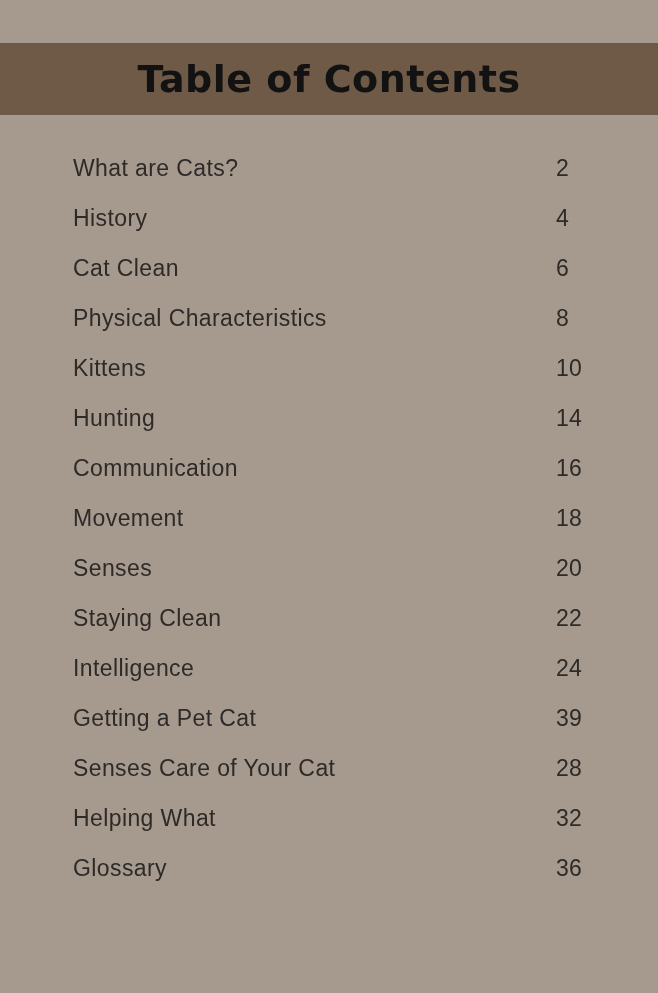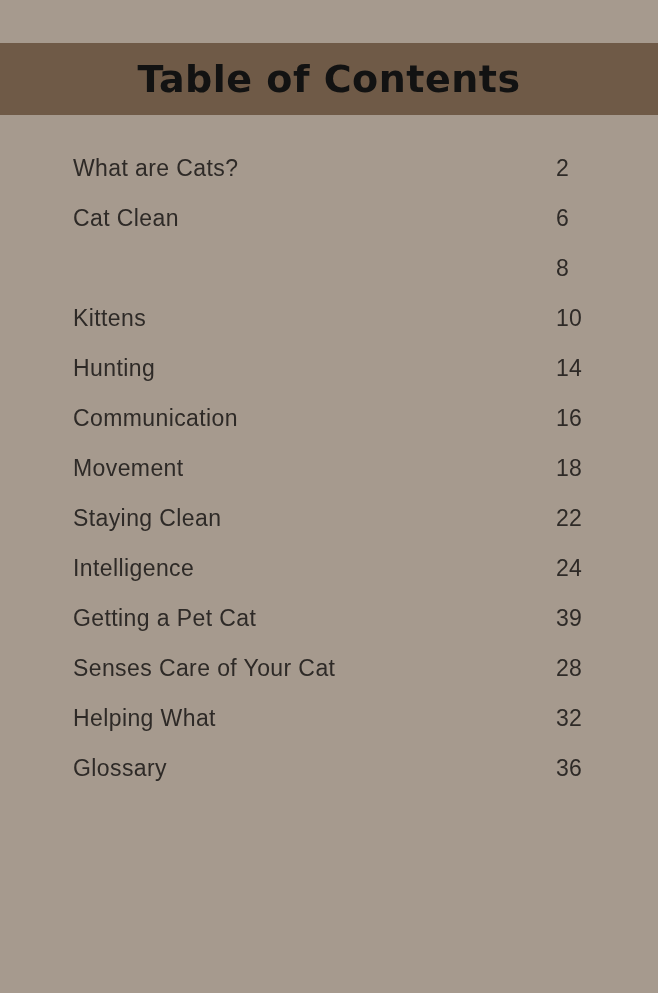--- a/index.html
+++ b/index.html
@@ -73,27 +73,32 @@
   <div class="top-strip"></div>
   <header class="title-band">
     <h1 class="title">Table of Contents</h1>
   </header>
   <main class="toc" id="toc-list">
   <div class="toc-row">
     <span class="toc-label">What are Cats?</span>
     <span class="toc-page">2</span>
   </div>
 
+  <div class="toc-row">
+    <span class="toc-label">History</span>
+    <span class="toc-page">4</span>
+  </div>
 
   <div class="toc-row">
     <span class="toc-label">Cat Clean</span>
     <span class="toc-page">6</span>
   </div>
 
   <div class="toc-row">
+    <span class="toc-label">Physical Characteristics</span>
     <span class="toc-page">8</span>
   </div>
 
   <div class="toc-row">
     <span class="toc-label">Kittens</span>
     <span class="toc-page">10</span>
   </div>
 
 
   <div class="toc-row">
@@ -104,20 +109,24 @@
   <div class="toc-row">
     <span class="toc-label">Communication</span>
     <span class="toc-page">16</span>
   </div>
 
   <div class="toc-row">
     <span class="toc-label">Movement</span>
     <span class="toc-page">18</span>
   </div>
 
+  <div class="toc-row">
+    <span class="toc-label">Senses</span>
+    <span class="toc-page">20</span>
+  </div>
 
   <div class="toc-row">
     <span class="toc-label">Staying Clean</span>
     <span class="toc-page">22</span>
   </div>
 
   <div class="toc-row">
     <span class="toc-label">Intelligence</span>
     <span class="toc-page">24</span>
   </div>

